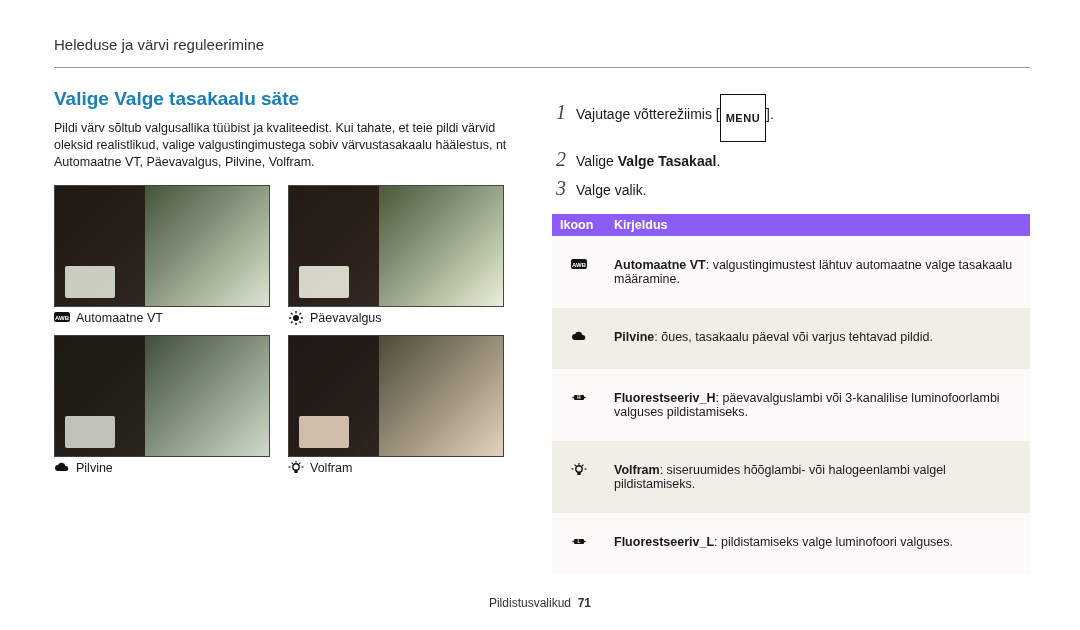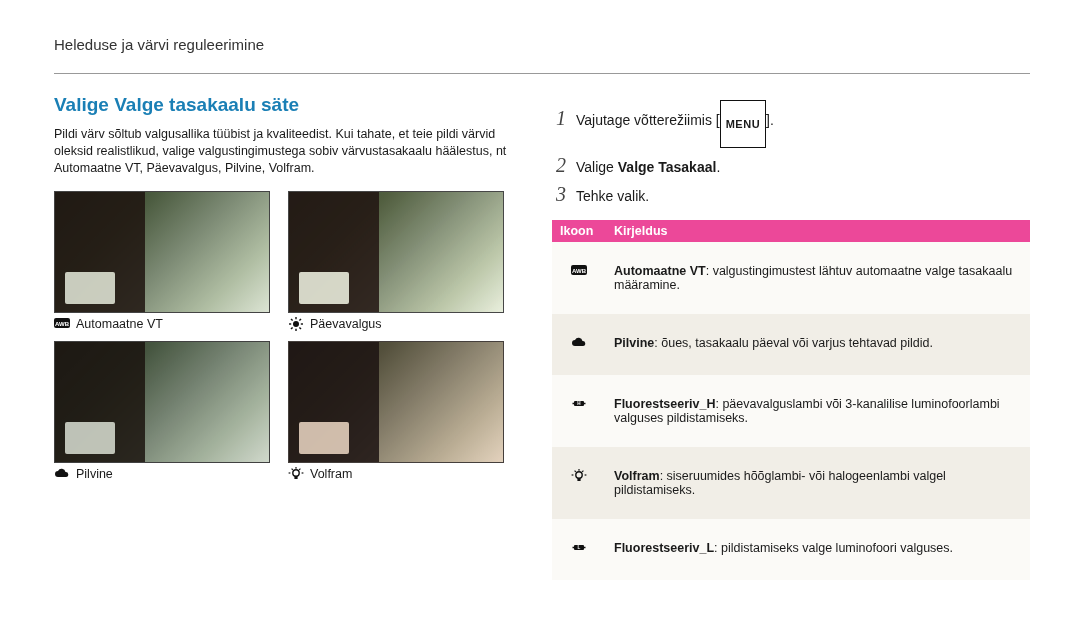--- a/index.html
+++ b/index.html
@@ -1,18 +1,18 @@
 <!DOCTYPE html>
 <html><head>
 <meta charset="utf-8">
 <style>
   * { margin: 0; padding: 0; box-sizing: border-box; }
   html, body { width: 1080px; height: 630px; font-family: Arial, Helvetica, sans-serif; background: #fff; color: #1a1a1a; }
   .page { position: relative; width: 1080px; height: 630px; padding: 36px 50px 30px 54px; }
-  .header { font-size: 15px; color: #333; margin-bottom: 20px; }
+  .header { font-size: 15px; color: #333; margin-bottom: 14px; }
   .rule { border: none; border-top: 1px solid #999; margin-bottom: 20px; }
   .cols { display: flex; gap: 28px; }
   .left { width: 470px; }
   .right { flex: 1; }
   .title { color: #1a7fb5; font-weight: bold; font-size: 19px; margin-bottom: 10px; }
   .intro { font-size: 12.5px; line-height: 1.35; margin-bottom: 14px; }
   .thumbs { display: flex; flex-wrap: wrap; gap: 10px 18px; }
   .thumb-block { width: 216px; }
   .thumb { width: 216px; height: 122px; background: linear-gradient(135deg,#2b3b2d 0%, #4a5a3e 30%, #7c8a74 55%, #b0bea3 80%, #dce4d4 100%); border: 1px solid #444; position: relative; overflow: hidden; }
   .thumb::before { content:""; position:absolute; left:0; top:0; bottom:0; width:42%; background: rgba(30,20,15,0.85); }
@@ -22,21 +22,21 @@
   .thumb.wb-tungsten { filter: sepia(0.35) hue-rotate(-20deg) brightness(0.88); }
   .caption { display: flex; align-items: center; gap: 6px; margin-top: 4px; font-size: 12.5px; }
   .icon { width: 16px; height: 14px; display: inline-flex; align-items: center; justify-content: center; }
   .icon svg { display: block; }
   .steps { margin-top: 6px; }
   .step { display: flex; align-items: baseline; gap: 10px; margin-bottom: 6px; font-size: 14px; }
   .step .num { font-style: italic; font-family: "Times New Roman", serif; font-size: 20px; color: #444; width: 14px; text-align: right; }
   .step .txt { flex:1; }
   .menu-btn { display: inline-block; vertical-align: -3px; border: 1px solid #111; font-weight: bold; font-size: 11px; padding: 17px 5px; letter-spacing: 0.5px; font-family: Arial, sans-serif; }
   .tbl { margin-top: 14px; width: 100%; border-collapse: collapse; font-size: 12.5px; }
-  .tbl th { background: #ec4899; color: #fff; font-weight: bold; text-align: left; padding: 4px 8px; }
+  .tbl th { background: #8b5cf6; color: #fff; font-weight: bold; text-align: left; padding: 4px 8px; }
   .tbl th:first-child { width: 54px; }
   .tbl td { padding: 22px 8px; vertical-align: top; }
   .tbl tr:nth-child(even) td { background: #f1eee7; }
   .tbl tr:nth-child(odd) td { background: #fbfaf7; }
   .tbl td.ic { text-align: center; }
   .footer { position: absolute; bottom: 20px; left: 0; right: 0; text-align: center; font-size: 12px; color: #333; }
   b { font-weight: bold; }
 </style>
 </head>
 <body>
@@ -156,21 +156,21 @@
           </span>
         </div>
         <div class="step">
           <span class="num">2</span>
           <span class="txt">
             <span>Valige </span><b>Valge Tasakaal</b><span>.</span>
           </span>
         </div>
         <div class="step">
           <span class="num">3</span>
-          <span class="txt">Tehke valik.</span>
+          <span class="txt">Valge valik.</span>
         </div>
       </div>
       <table class="tbl">
         <thead>
           <tr>
             <th>Ikoon</th>
             <th>Kirjeldus</th>
           </tr>
         </thead>
         <tbody id="tbody">
@@ -211,13 +211,16 @@
                   <svg width="16" height="14" viewBox="0 0 16 14">
                     <use href="#ic-fluor-l"></use>
                   </svg>
                 </span></td>
               <td><b>Fluorestseeriv_L</b><span>: pildistamiseks valge luminofoori valguses.</span></td>
             </tr>
           </tbody>
       </table>
     </div>
   </div>
+  <div class="footer">
+    <span>Pildistusvalikud</span>&nbsp;&nbsp;<b>71</b>
+  </div>
 </div>
 
 </body></html>

